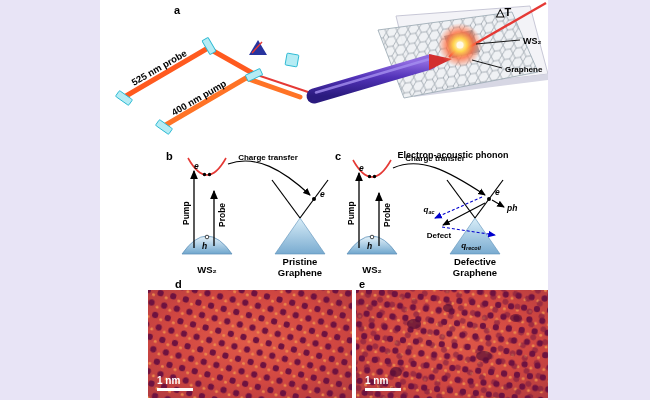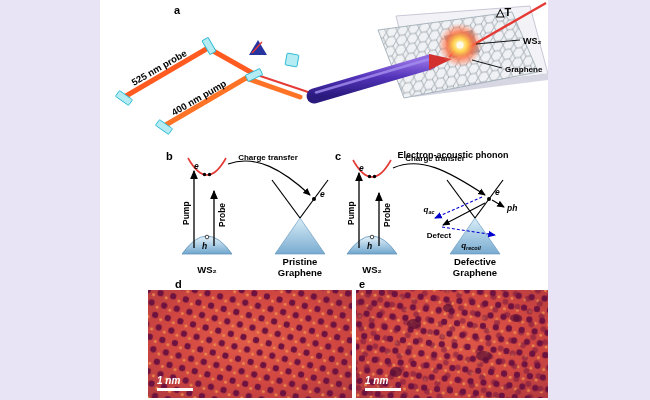--- a/index.html
+++ b/index.html
@@ -2,21 +2,21 @@
 <html><head>
 <meta charset="utf-8">
 <style>
   html,body{margin:0;padding:0;}
   body{width:650px;height:400px;position:relative;overflow:hidden;background:#e8e4f6;font-family:"Liberation Sans",sans-serif;}
   #canvas{position:absolute;left:100px;top:0;width:448px;height:400px;background:#ffffff;}
   .abs{position:absolute;}
   .panel-letter{position:absolute;font-size:11px;font-weight:bold;color:#000;z-index:6;}
   svg{display:block;}
   svg text{font-family:"Liberation Sans",sans-serif;fill:#000;}
-  .stem{position:absolute;top:290px;height:108px;overflow:hidden;font-style:italic;}
+  .stem{position:absolute;top:290px;height:108px;overflow:hidden;}
   #stem-d{left:48px;width:204px;}
   #stem-e{left:256px;width:192px;}
   .scalebar{position:absolute;left:9px;bottom:7px;z-index:3;}
   .scalebar .txt{color:#fff;font-weight:bold;font-size:10px;line-height:11px;margin-bottom:2px;}
   .scalebar .bar{width:36px;height:3px;background:#fff;}
 </style>
 </head>
 <body>
 
 <div id="canvas">

